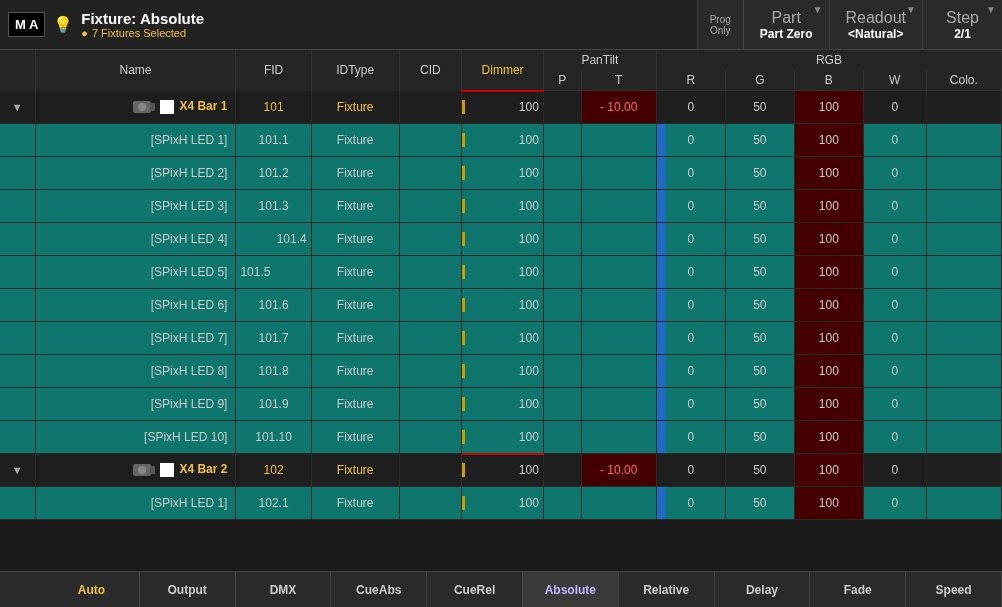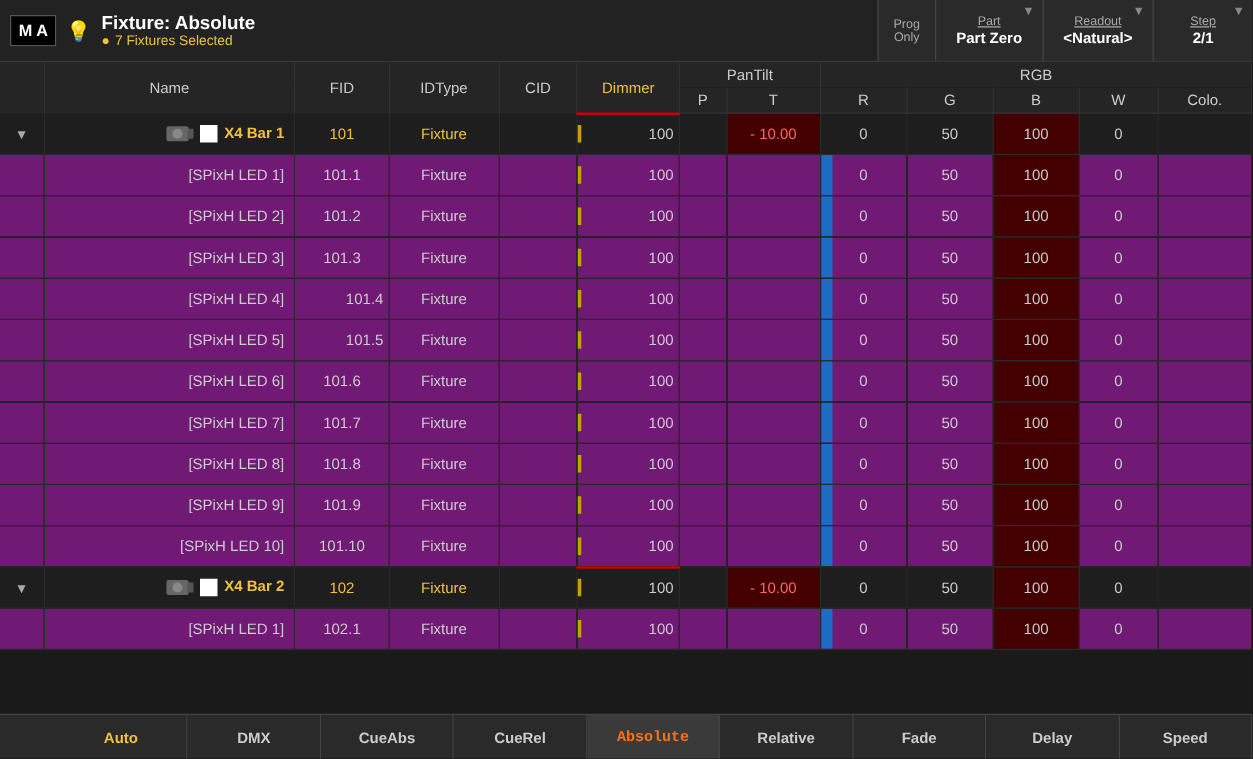--- a/index.html
+++ b/index.html
@@ -69,22 +69,21 @@
       justify-content: center;
       background: #2a2a2a;
       border-left: 1px solid #444;
       padding: 4px 16px;
       min-width: 80px;
       cursor: pointer;
       position: relative;
     }
     .top-btn .btn-label {
       color: #aaa;
-      font-size: 10px;
-      text-decoration: underline;
+      font-size: 16px;
     }
     .top-btn .btn-value {
       color: #fff;
       font-size: 12px;
       font-weight: bold;
     }
     .top-btn .arrow-down {
       position: absolute;
       top: 4px;
       right: 6px;
@@ -160,21 +159,21 @@
       text-align: center;
       vertical-align: middle;
       white-space: nowrap;
       overflow: hidden;
     }
 
     .row-fixture-group {
       background: #1e1e1e;
     }
     .row-sub {
-      background: #701a75;
+      background: #0f766e;
     }
 
     .name-cell {
       text-align: right;
       padding-right: 8px;
     }
     .name-fixture { color: #f0c040; font-weight: bold; }
     .name-sub { color: #ccc; }
     .fid-fixture { color: #f0c040; }
     .fid-sub { color: #ccc; }
@@ -221,22 +220,21 @@
       justify-content: center;
       background: #2a2a2a;
       border-right: 1px solid #444;
       color: #ccc;
       font-size: 12px;
       cursor: pointer;
       font-weight: bold;
     }
     .toolbar-btn.active {
       background: #3a3a3a;
-      color: #f97316;
-      font-family: Liberation Mono, monospace;
+      color: #c4b5fd;
     }
     .toolbar-btn-auto {
       color: #f0c040;
       font-weight: bold;
       padding-left: 44px;
     }
 
     
     .group-arrow { color: #aaa; font-size: 11px; }
 
@@ -447,21 +445,21 @@
       <td style="text-align:center;color:#ccc;">50</td>
       <td style="background:#400;text-align:center;color:#ccc;">100</td>
       <td style="text-align:center;color:#ccc;">0</td>
       <td></td>
     </tr>
         <tr class="row-sub">
       <td class="expand-cell"></td>
       <td class="name-cell">
         <span class="name-sub">[SPixH LED  5]</span>
       </td>
-      <td style="text-align:right;"><span class="fid-sub">101.5</span></td>
+      <td style="text-align:left;"><span class="fid-sub">101.5</span></td>
       <td style="text-align:center;">Fixture</td>
       <td></td>
       <td class="dimmer-cell">
         <div class="dimmer-bar-container">
           <div class="dimmer-bar"></div>
           <span class="dimmer-value">100</span>
         </div>
       </td>
       <td></td>
       <td></td>
@@ -653,21 +651,22 @@
       <td style="background:#400;text-align:center;color:#ccc;">100</td>
       <td style="text-align:center;color:#ccc;">0</td>
       <td></td>
     </tr>
       </tbody>
   </table>
 </div>
 
 <div class="bottom-toolbar">
 <div class="toolbar-btn toolbar-btn-auto">Auto</div>
+    <div class="toolbar-btn">Output</div>
     <div class="toolbar-btn">DMX</div>
     <div class="toolbar-btn">CueAbs</div>
     <div class="toolbar-btn">CueRel</div>
     <div class="toolbar-btn active">Absolute</div>
     <div class="toolbar-btn">Relative</div>
+    <div class="toolbar-btn">Delay</div>
     <div class="toolbar-btn">Fade</div>
-    <div class="toolbar-btn">Delay</div>
     <div class="toolbar-btn">Speed</div>
   </div>
 
 </body></html>

